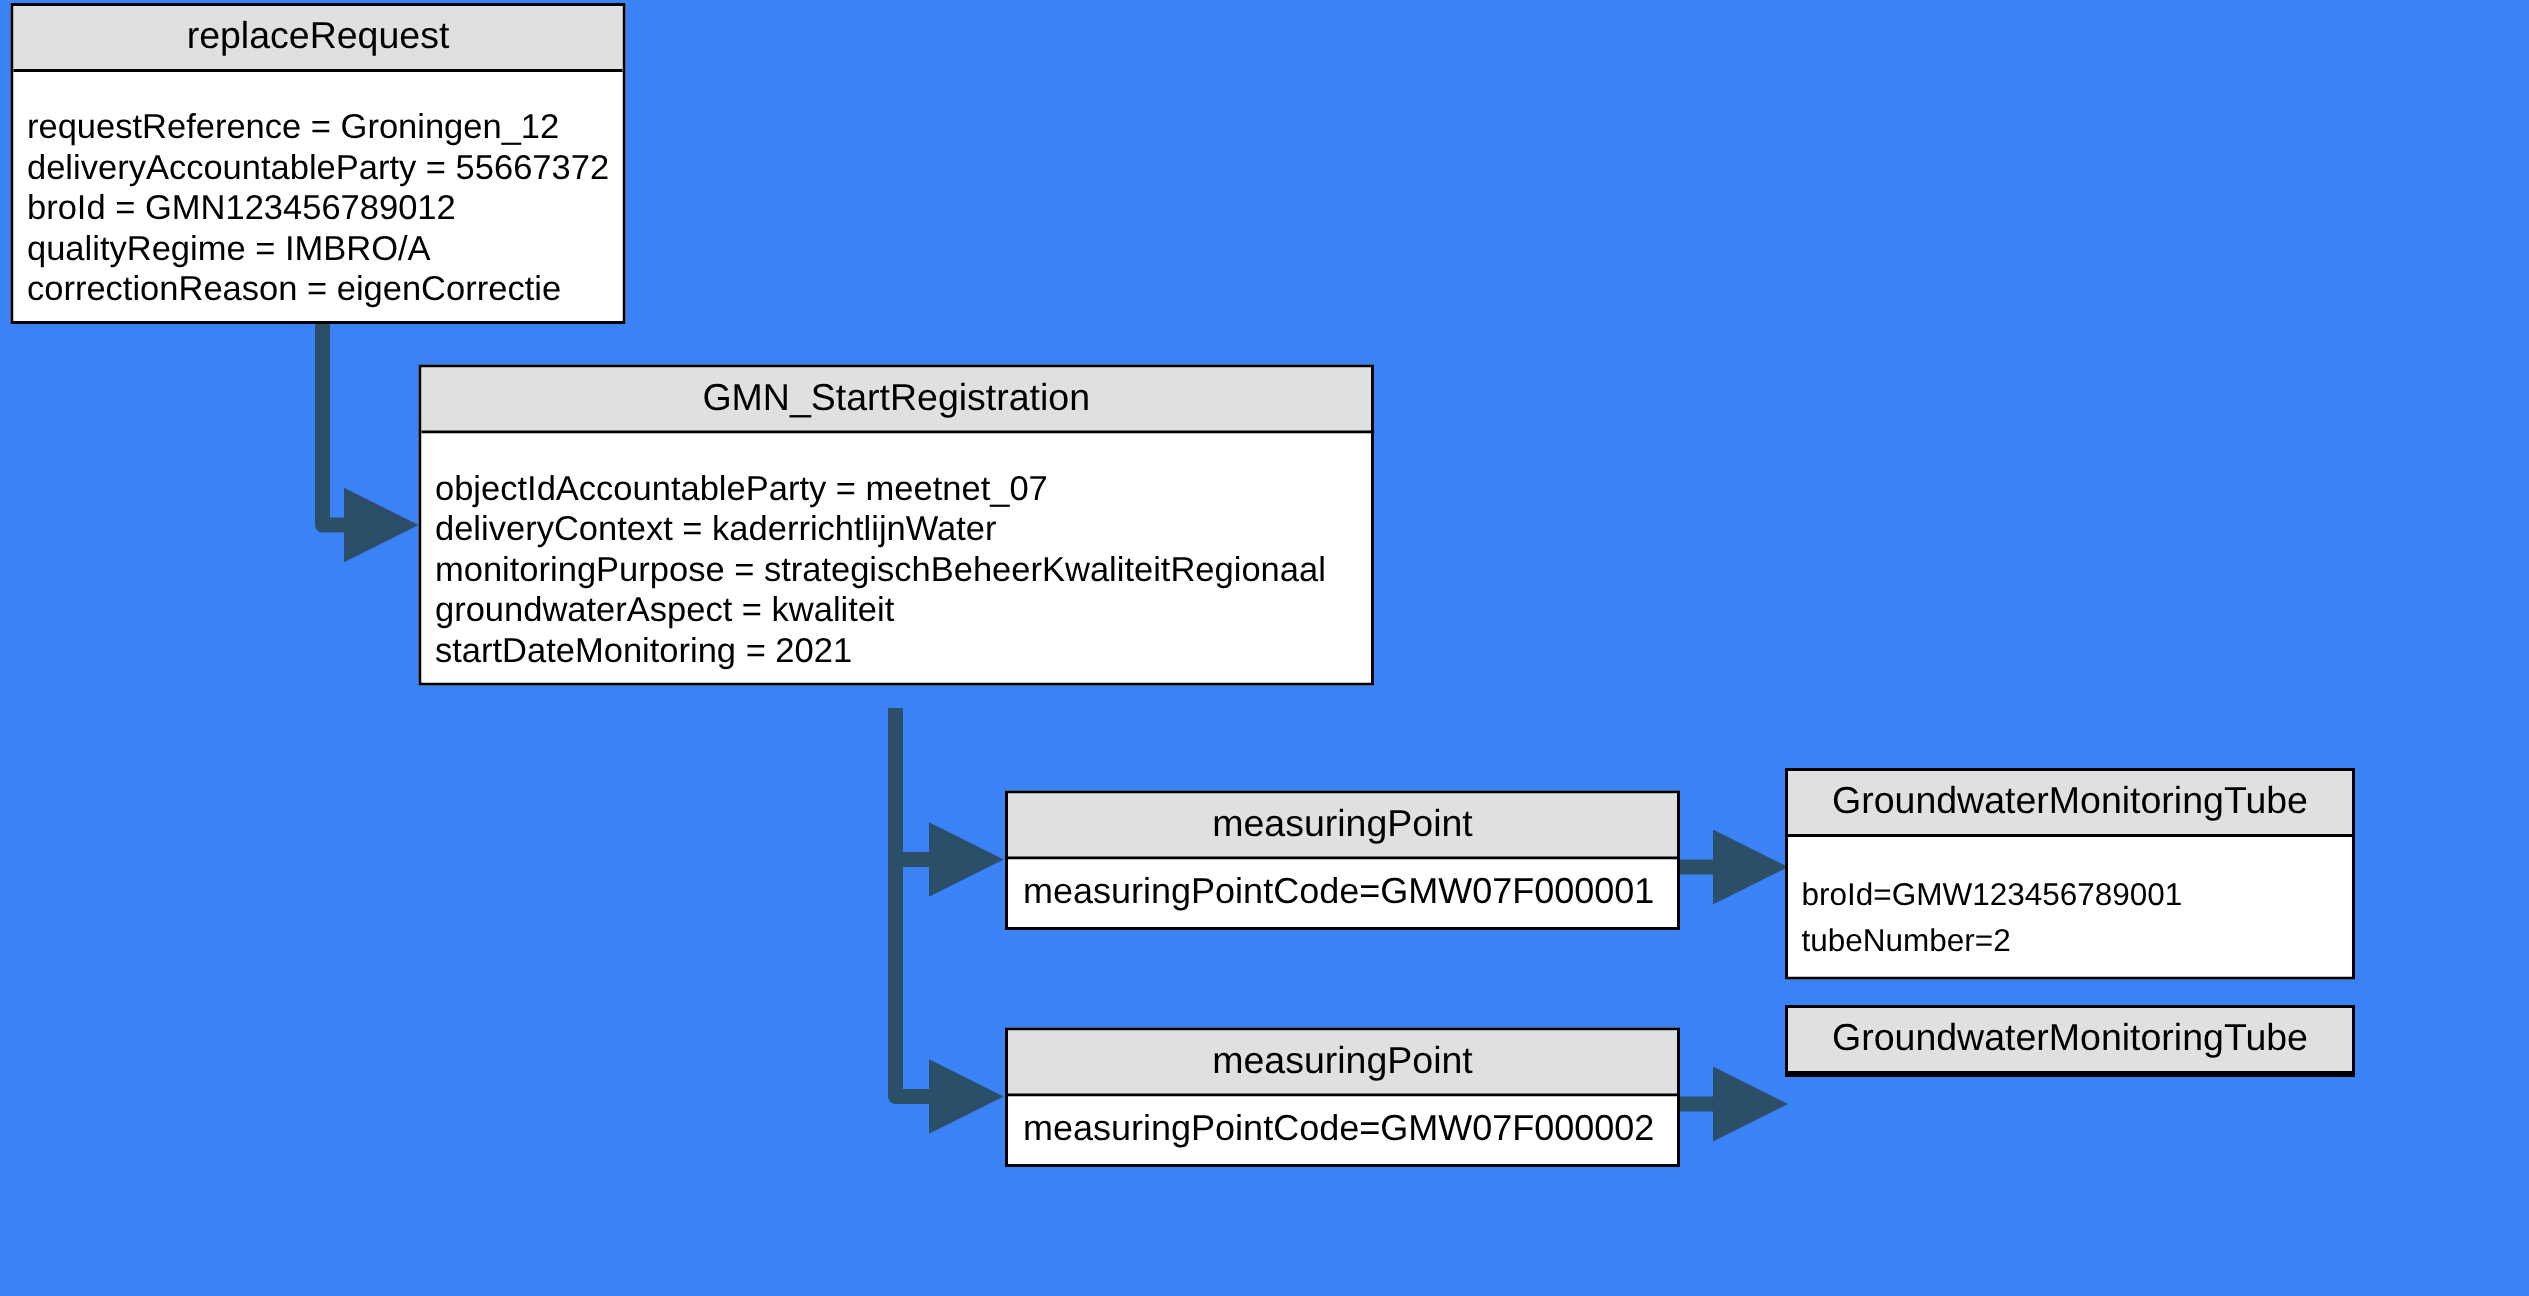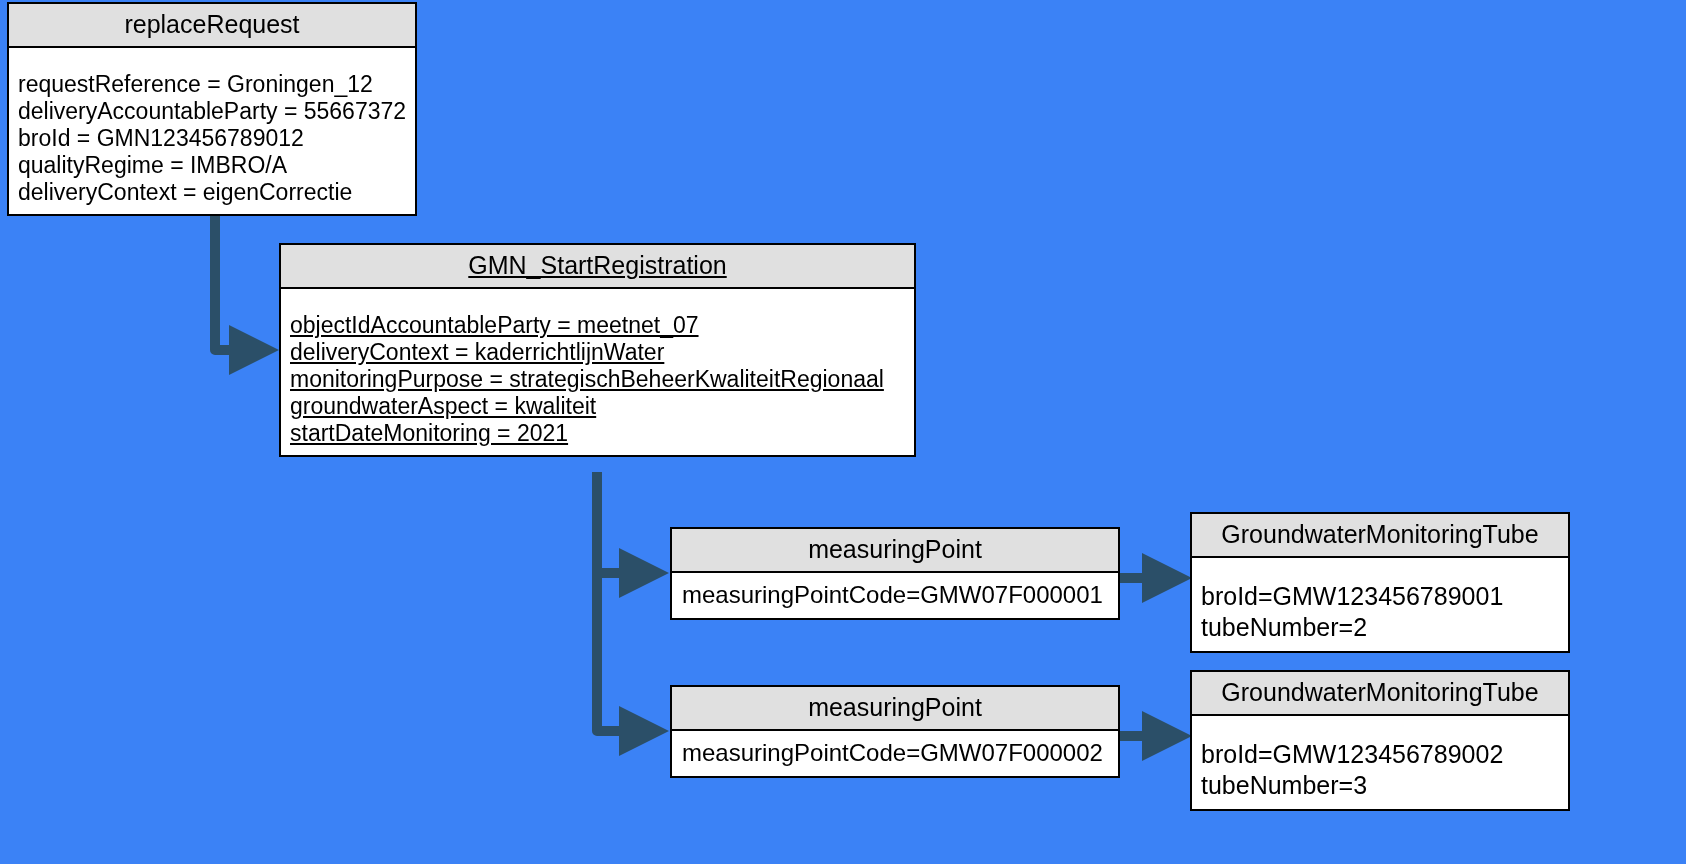--- a/index.html
+++ b/index.html
@@ -47,21 +47,21 @@
     overflow: hidden;
   }
   .uml-body.compact {
     padding: 8px 10px 9px 10px;
   }
   .uml-body.compact .attr {
     font-size: 24px;
     line-height: 28px;
   }
   .uml-body.tube .attr {
-    font-size: 25px;
+    font-size: 21px;
     line-height: 31px;
   }
   svg.arrows {
     position: absolute;
     left: 0;
     top: 0;
     width: 1686px;
     height: 864px;
     pointer-events: none;
   }
@@ -89,25 +89,25 @@
     <path d="M 1120,736 L 1168,736" fill="none" stroke="#2b4f68" stroke-width="10" marker-end="url(#arrowhead)"></path>
   </svg>
 
   <div class="uml-box" style="left:7px; top:2px; width:410px;">
     <div class="uml-header">replaceRequest</div>
     <div class="uml-body">
       <div class="attr">requestReference = Groningen_12</div>
       <div class="attr">deliveryAccountableParty = 55667372</div>
       <div class="attr">broId = GMN123456789012</div>
       <div class="attr">qualityRegime = IMBRO/A</div>
-      <div class="attr">deliveryContext = eigenCorrectie</div>
+      <div class="attr">correctionReason = eigenCorrectie</div>
     </div>
   </div>
 
-  <div class="uml-box" style="left:279px; top:243px; width:637px;text-decoration:underline;">
+  <div class="uml-box" style="left:279px; top:243px; width:637px;">
     <div class="uml-header">GMN_StartRegistration</div>
     <div class="uml-body">
       <div class="attr">objectIdAccountableParty = meetnet_07</div>
       <div class="attr">deliveryContext = kaderrichtlijnWater</div>
       <div class="attr">monitoringPurpose = strategischBeheerKwaliteitRegionaal</div>
       <div class="attr">groundwaterAspect = kwaliteit</div>
       <div class="attr">startDateMonitoring = 2021</div>
     </div>
   </div>
 
@@ -128,19 +128,15 @@
   <div class="uml-box" style="left:1190px; top:512px; width:380px;">
     <div class="uml-header">GroundwaterMonitoringTube</div>
     <div class="uml-body tube">
       <div class="attr">broId=GMW123456789001</div>
       <div class="attr">tubeNumber=2</div>
     </div>
   </div>
 
   <div class="uml-box" style="left:1190px; top:670px; width:380px;">
     <div class="uml-header">GroundwaterMonitoringTube</div>
-    <div class="uml-body tube">
-      <div class="attr">broId=GMW123456789002</div>
-      <div class="attr">tubeNumber=3</div>
-    </div>
   </div>
 
 </div>
 
 </body></html>

